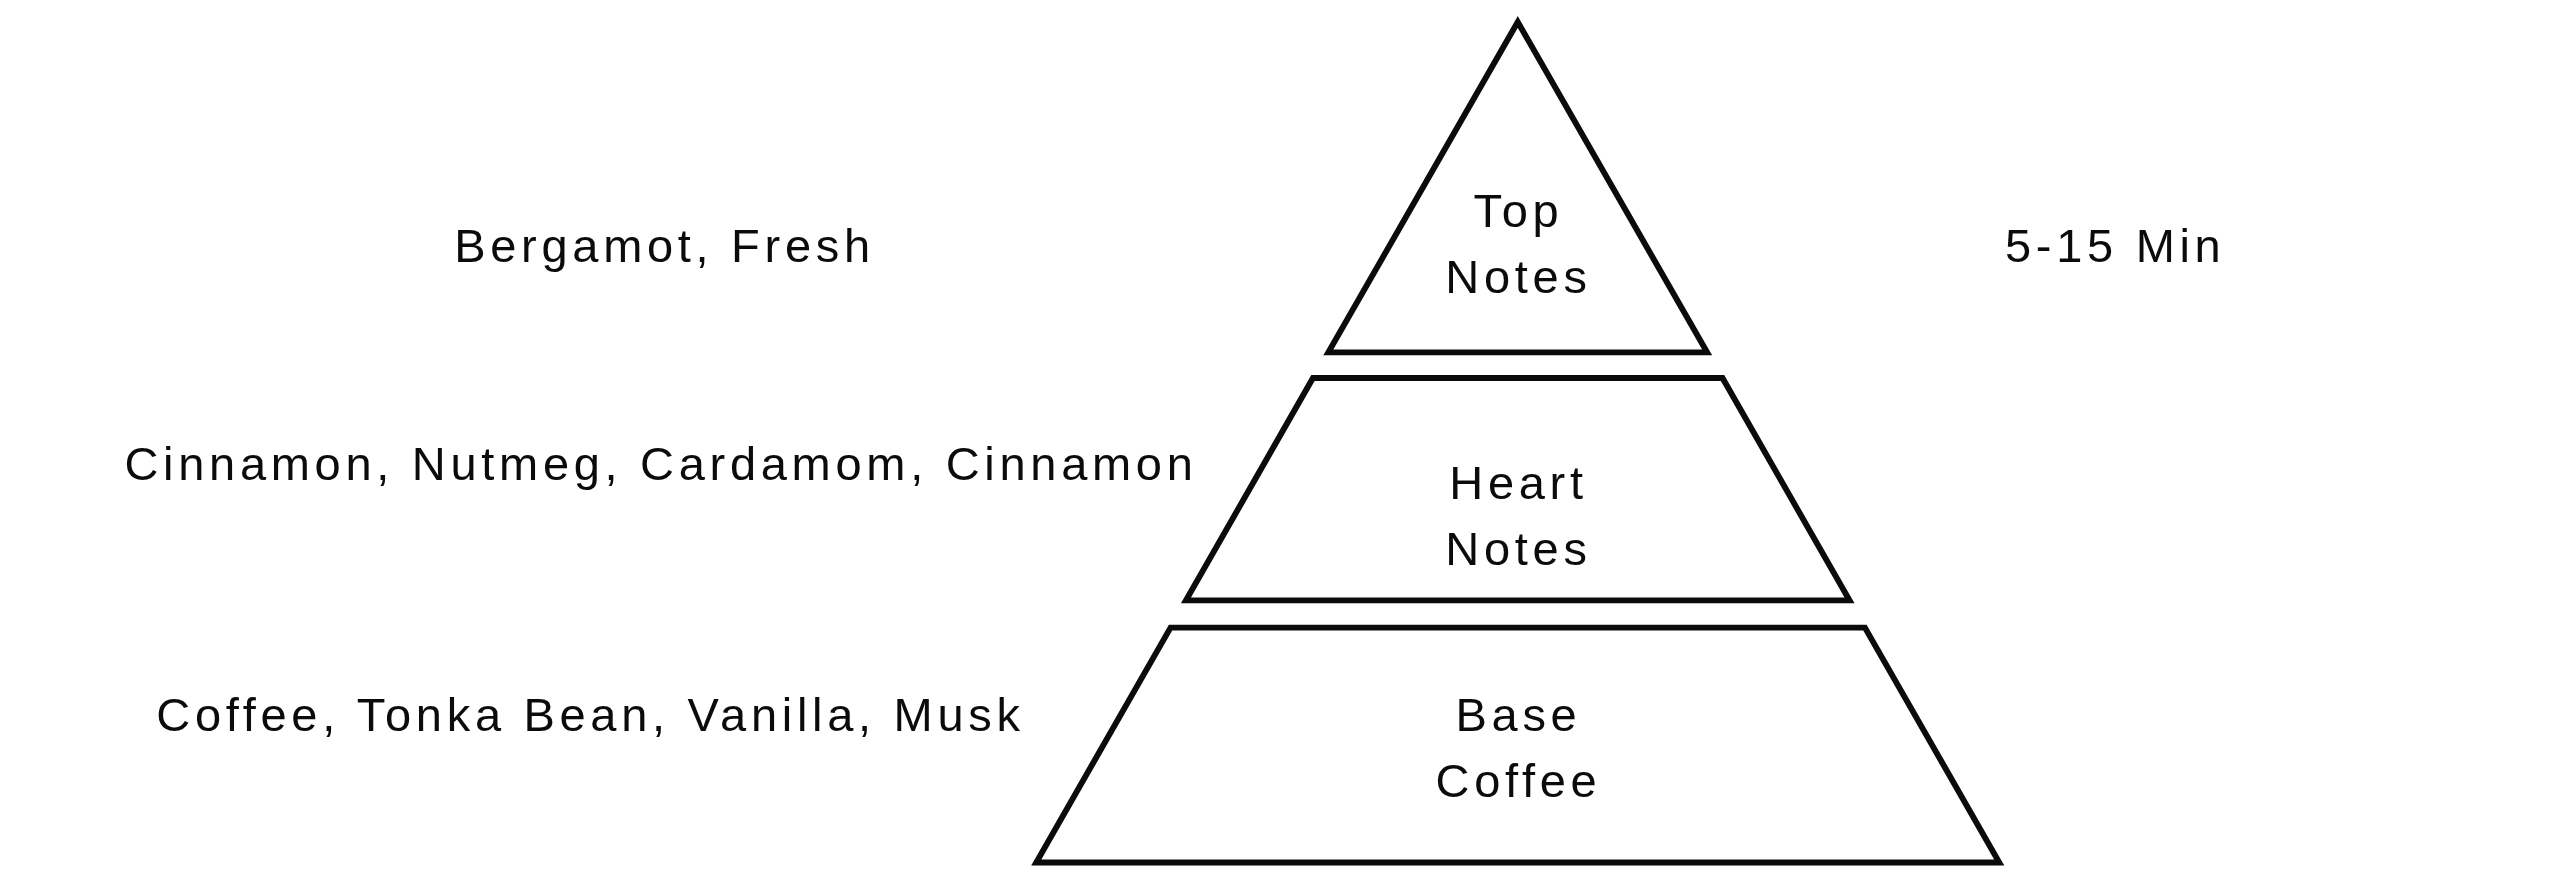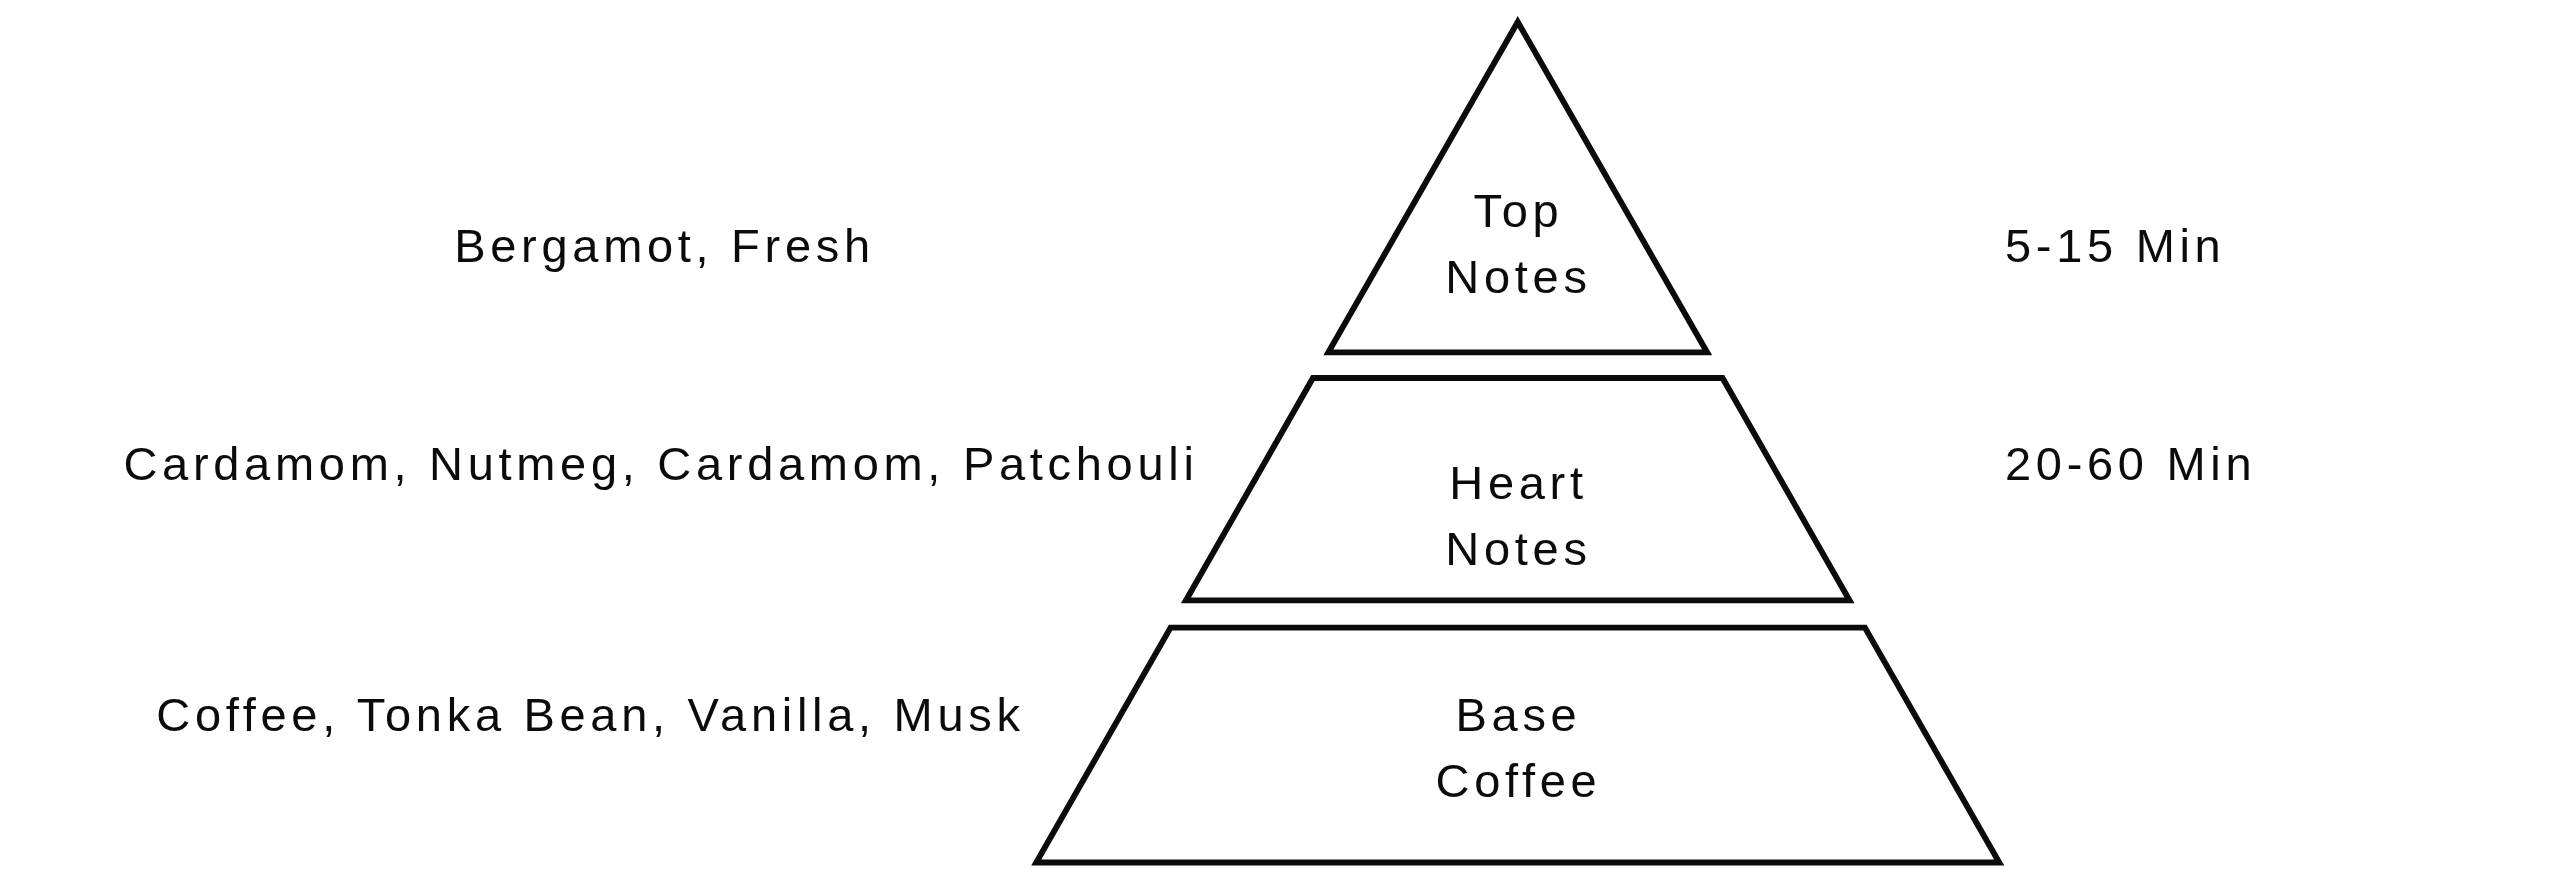--- a/index.html
+++ b/index.html
@@ -80,20 +80,19 @@
   </svg>
 
   <div class="tier-label tier1-label">Top
 Notes</div>
   <div class="tier-label tier2-label">Heart
 Notes</div>
   <div class="tier-label tier3-label">Base
 Coffee</div>
 
   <div class="label ingredients ing1 row1-side">Bergamot, Fresh</div>
-  <div class="label ingredients ing2 row2-side">Cardamom, Nutmeg, Cardamom, Patchouli</div>
+  <div class="label ingredients ing2 row2-side">Cinnamon, Nutmeg, Cardamom, Cinnamon</div>
   <div class="label ingredients ing3 row3-side">Coffee, Tonka Bean, Vanilla, Musk</div>
 
   <div class="label duration dur row1-side">5-15 Min</div>
-  <div class="label duration dur row2-side">20-60 Min</div>
 
 </div>
 
 
 </body></html>

